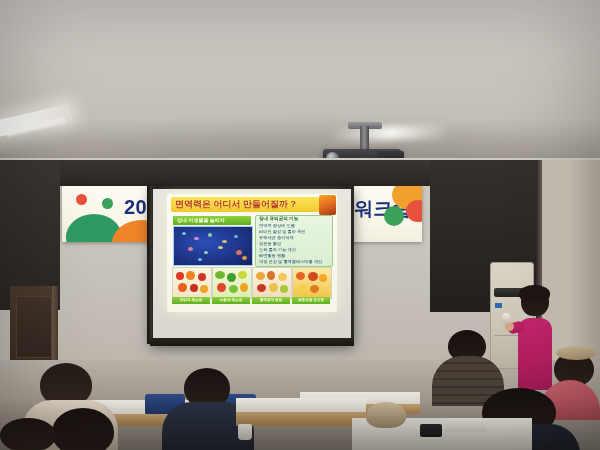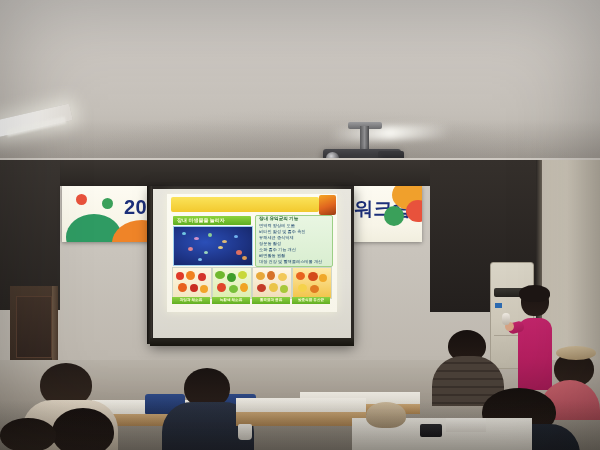--- a/index.html
+++ b/index.html
@@ -221,20 +221,21 @@
     <div class="bn-blob" id="bn-rt-blob3"></div>
   </div>
 
   <div class="abs" id="screen-wrap">
     <div class="abs" id="screen-frame"></div>
     <div class="abs" id="screen-surface"></div>
     <div class="abs" id="screen-left-edge"></div>
 
     <div class="abs" id="slide">
       <div class="abs" id="slide-title-bar"></div>
+      <div class="abs" id="slide-title-text">면역력은 어디서 만들어질까 ?</div>
       <div class="abs" id="slide-corner-img"></div>
 
       <div class="abs" id="slide-green-bar"></div>
       <div class="abs" id="slide-green-text">장내 미생물을 늘리자</div>
 
       <div class="abs" id="slide-blue-panel">
         <div class="germ" style="left:8px;top:5px;width:4px;height:3px;background:#7fe0f0;"></div>
         <div class="germ" style="left:20px;top:10px;width:5px;height:3px;background:#f0a0d0;"></div>
         <div class="germ" style="left:34px;top:6px;width:4px;height:4px;background:#a0e890;"></div>
         <div class="germ" style="left:48px;top:13px;width:5px;height:3px;background:#ffd070;"></div>

